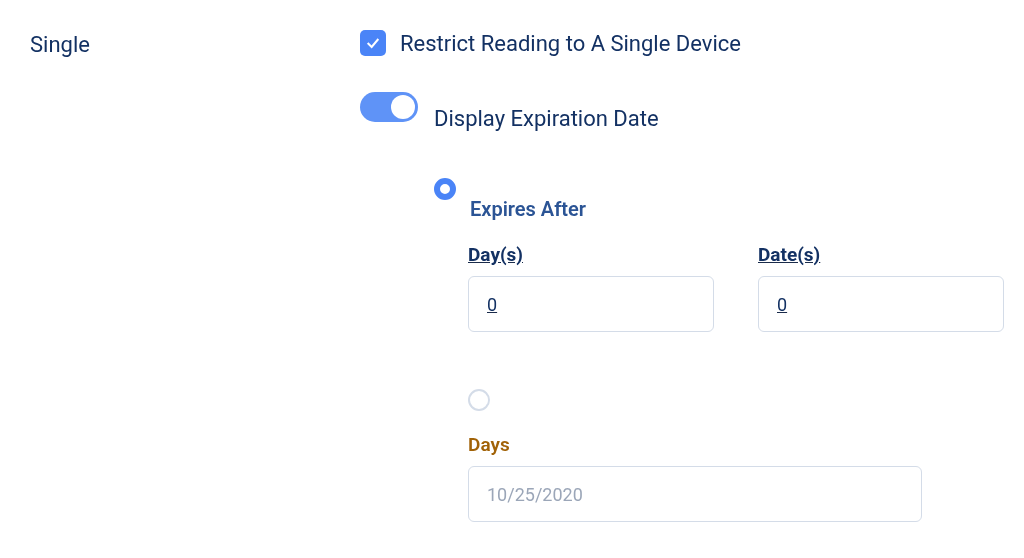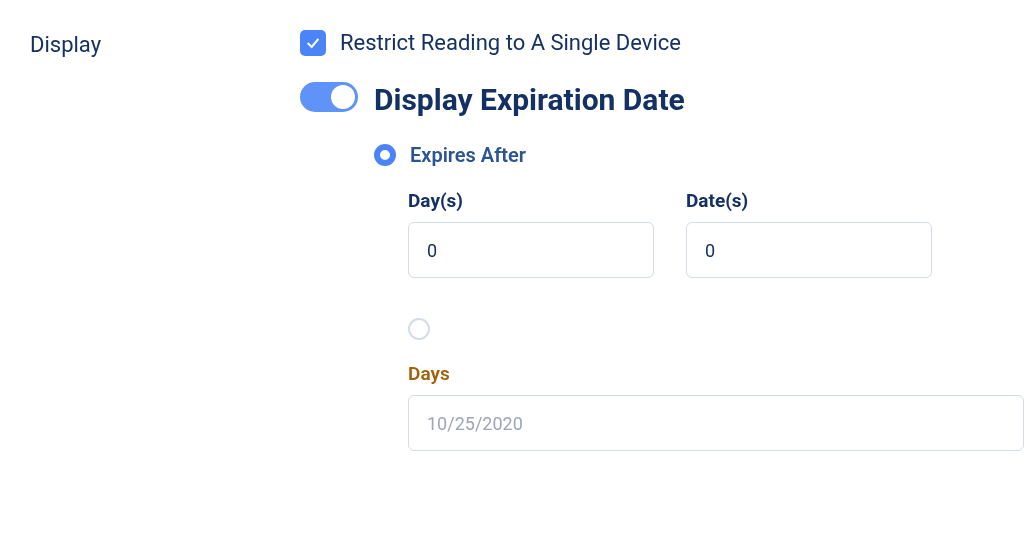--- a/index.html
+++ b/index.html
@@ -24,21 +24,21 @@
       font-size: 22px;
       color: #133163;
       font-weight: 400;
       padding-top: 2px;
     }
     .main {
       flex: 1;
     }
     .row {
       display: flex;
-      align-items: flex-start;
+      align-items: center;
       margin-bottom: 26px;
     }
     
     .checkbox {
       width: 26px;
       height: 26px;
       border-radius: 5px;
       background: #4a84f7;
       display: flex;
       align-items: center;
@@ -71,23 +71,24 @@
     .toggle-knob {
       width: 24px;
       height: 24px;
       border-radius: 50%;
       background: #fff;
       position: absolute;
       top: 3px;
       right: 3px;
     }
     .toggle-label {
-      font-size: 30px;
-      color: #133163;
-      font-weight: 700;
+      font-size: 22px;
+      color: #133163;
+      font-weight: 400;
+      margin-top: 24px;
     }
     
     .indent-1 {
       padding-left: 74px;
     }
     .indent-2 {
       padding-left: 108px;
     }
     
     .radio-row {
@@ -109,32 +110,34 @@
       border: 6px solid #4a84f7;
       background: #fff;
     }
     .radio.unselected {
       border: 2px solid #d4dce8;
       background: #fff;
     }
     .radio-label {
       font-size: 20px;
       font-weight: 600;
+      margin-top: 40px;
     }
     .radio-label.active {
       color: #2b5495;
     }
     .radio-label.inactive {
       color: #2b5495;
     }
     
     .fields {
       display: flex;
-      gap: 32px;
-      margin-bottom: 40px;
+      gap: 44px;
+      margin-bottom: 57px;
+      text-decoration: underline;
     }
     .field {
       display: flex;
       flex-direction: column;
     }
     .field-label {
       font-size: 19px;
       font-weight: 700;
       color: #133163;
       margin-bottom: 10px;
@@ -149,31 +152,31 @@
       border: 1px solid #d4dce8;
       border-radius: 6px;
       padding: 0 18px;
       font-size: 18px;
       color: #133163;
       font-family: inherit;
       outline: none;
       background: #fff;
     }
     .input.wide {
-      width: 616px;
+      width: 454px;
     }
     .input.muted {
       color: #9ba6b8;
     }
   </style>
 </head>
 <body>
 
 <div class="container">
-  <div class="sidebar-label">Display</div>
+  <div class="sidebar-label">Single</div>
 
   <div class="main">
 
     <div class="row">
       <div class="checkbox">
         <svg viewBox="0 0 24 24">
           <polyline points="4,12 10,18 20,6"></polyline>
         </svg>
       </div>
       <div class="checkbox-label">Restrict Reading to A Single Device</div>

